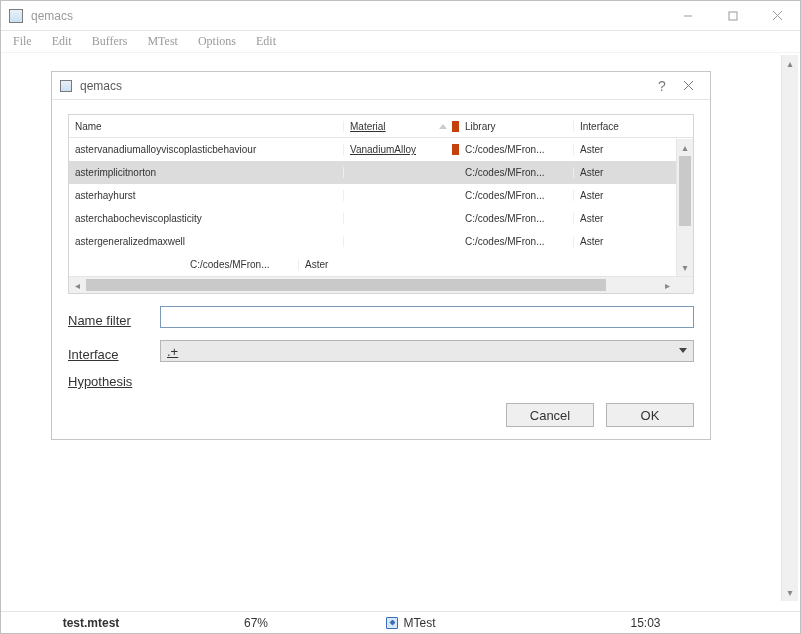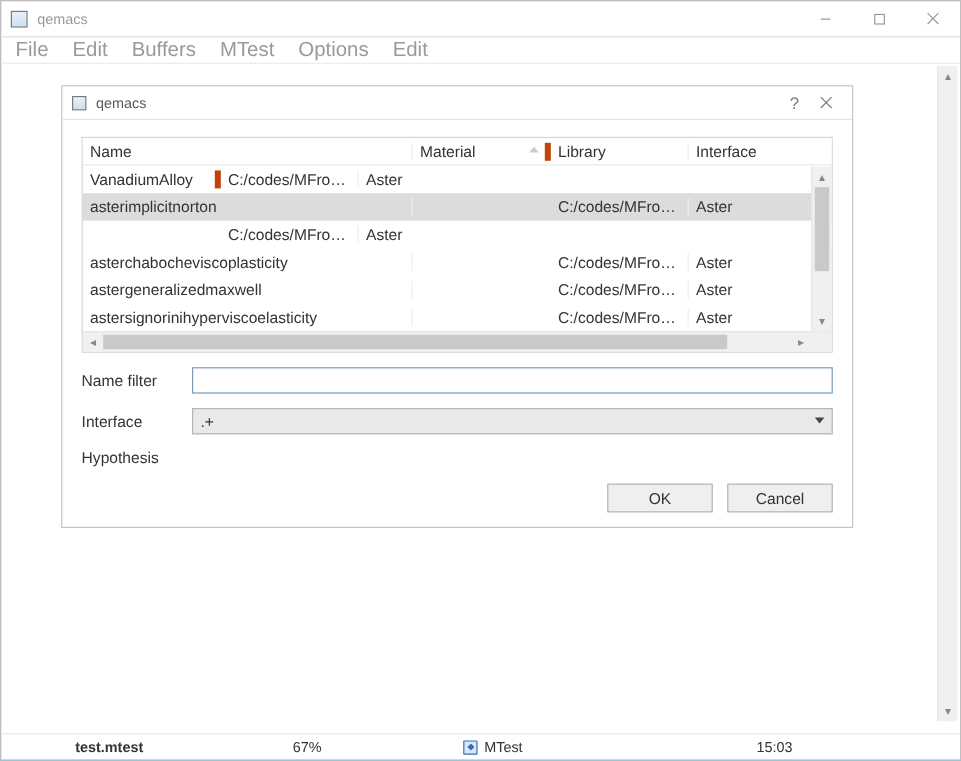--- a/index.html
+++ b/index.html
@@ -1,30 +1,30 @@
 <!DOCTYPE html>
 <html><head>
 <meta charset="utf-8">
 <style>
   * { box-sizing: border-box; font-family: "Segoe UI", Tahoma, sans-serif; }
   html, body { margin:0; padding:0; background:#fff; width:801px; height:634px; overflow:hidden; color:#333; }
 
   
-  .main-window { width:801px; height:634px; border:1px solid #bfbfbf; display:flex; flex-direction:column; background:#0ea5e9; }
+  .main-window { width:801px; height:634px; border:1px solid #bfbfbf; display:flex; flex-direction:column; background:#5eead4; }
   .titlebar { height:30px; display:flex; align-items:center; padding:0 0 0 8px; background:#fff; border-bottom:1px solid #e5e5e5; }
   .titlebar .win-icon { width:14px; height:14px; border:1px solid #7a7a7a; background:linear-gradient(#e8f0fa,#cce0f5); margin-right:8px; }
   .titlebar .title { font-size:12px; color:#9a9a9a; flex:0 0 auto; }
   .titlebar .spacer { flex:1; }
   .win-controls { display:flex; height:100%; }
   .win-btn { width:45px; display:flex; align-items:center; justify-content:center; color:#9a9a9a; font-size:13px; }
   .win-btn svg { stroke:#9a9a9a; }
 
   
   .menubar { height:22px; display:flex; align-items:center; padding:0 2px; background:#fff; border-bottom:1px solid #f2f2f2; }
-  .menu-item { font-size:17px; color:#9a9a9a; padding:2px 10px; }
+  .menu-item { font-size:12px; color:#9a9a9a; padding:2px 10px;font-family:Liberation Serif, serif; }
 
   
   .client { flex:1; position:relative; background:#fff; }
   .client-inner { position:absolute; left:12px; right:2px; top:2px; bottom:10px; background:#fff; }
 
   
   .editor-vscroll { position:absolute; right:0; top:0; bottom:0; width:17px; background:#f0f0f0; border-left:1px solid #e5e5e5; }
   .editor-vscroll .arrow { position:absolute; left:0; right:0; height:17px; display:flex; align-items:center; justify-content:center; color:#888; font-size:10px; }
   .editor-vscroll .arrow.up { top:0; }
   .editor-vscroll .arrow.down { bottom:0; }
@@ -47,25 +47,25 @@
   .dlg-titlebar .dlg-title { font-size:12px; color:#5a5a5a; }
   .dlg-titlebar .spacer { flex:1; }
   .dlg-help { font-size:14px; color:#7a7a7a; width:24px; text-align:center; }
   .dlg-close { width:28px; height:20px; display:flex; align-items:center; justify-content:center; }
   .dlg-close svg { stroke:#7a7a7a; }
 
   .dlg-body { padding:14px 16px 12px 16px; }
 
   
   .table-wrap { border:1px solid #d5d5d5; position:relative; user-select:none; }
-  .table-head, .table-row { display:flex; font-size:13px; height:23px; align-items:center; }
+  .table-head, .table-row { display:flex; font-size:10px; height:23px; align-items:center; }
   .table-head { border-bottom:1px solid #e5e5e5; background:#fff; }
   .th, .td { padding:0 6px; white-space:nowrap; overflow:hidden; text-overflow:ellipsis; }
   .col-name { width:275px; border-right:1px solid #eee; }
-  .col-mat  { width:115px; border-right:5px solid #c2410c; }
+  .col-mat  { width:115px; border-right:7px solid #c2410c;text-decoration:underline; }
   .col-lib  { width:115px; border-right:1px solid #eee; }
   .col-if   { width:80px; }
   .table-head .th { font-weight:400; color:#333; position:relative; }
   .th.col-mat::after { content:""; position:absolute; right:5px; top:3px; border-left:4px solid transparent; border-right:4px solid transparent; border-bottom:5px solid #999; opacity:.5; }
   .table-body { height:138px; overflow:hidden; position:relative; }
   .table-row.alt { background:#fff; }
   .table-row.sel { background:#dcdcdc; }
   .td { color:#333; }
 
   
@@ -74,21 +74,21 @@
   .tbl-vscroll .arrow.up { top:0; } .tbl-vscroll .arrow.down { bottom:0; }
   .tbl-vscroll .thumb { position:absolute; left:2px; right:2px; top:17px; height:70px; background:#c9c9c9; }
 
   .table-foot { height:17px; display:flex; background:#f0f0f0; border-top:1px solid #e5e5e5; }
   .table-foot .hbar-left, .table-foot .hbar-right { width:17px; display:flex; align-items:center; justify-content:center; color:#888; font-size:10px; }
   .table-foot .hbar-track { flex:1; position:relative; }
   .table-foot .hbar-thumb { position:absolute; left:0; top:2px; bottom:2px; width:520px; background:#c9c9c9; }
   .table-foot .corner { width:17px; background:#f0f0f0; }
 
   
-  .form-row { display:flex; align-items:center; margin-top:12px; font-size:13px; }
+  .form-row { display:flex; align-items:flex-end; margin-top:12px; font-size:13px;text-decoration:underline; }
   .form-row label { width:92px; color:#333; }
   .form-row .text-input { flex:1; height:22px; border:1px solid #7a9ab8; background:#fff; padding:0 4px; font-size:13px; }
   .form-row .combo { flex:1; height:22px; border:1px solid #b5b5b5; background:#e9e9e9; display:flex; align-items:center; padding:0 6px; position:relative; font-size:13px; color:#333; }
   .form-row .combo .arrow { position:absolute; right:6px; top:7px; border-left:4px solid transparent; border-right:4px solid transparent; border-top:5px solid #444; }
 
   
   .dlg-buttons { display:flex; justify-content:flex-end; gap:12px; margin-top:14px; }
   .btn { width:88px; height:24px; border:1px solid #b5b5b5; background:#efefef; font-size:13px; display:flex; align-items:center; justify-content:center; color:#333; }
 </style>
 </head>
@@ -155,49 +155,50 @@
 
         <div class="table-wrap">
           <div class="table-head">
             <div class="th col-name">Name</div>
             <div class="th col-mat">Material</div>
             <div class="th col-lib">Library</div>
             <div class="th col-if">Interface</div>
           </div>
           <div class="table-body" id="tbl-body">
               <div class="table-row alt">
+                <div class="td col-name">astervanadiumalloyviscoplasticbehaviour</div>
                 <div class="td col-mat">VanadiumAlloy</div>
                 <div class="td col-lib">C:/codes/MFron...</div>
                 <div class="td col-if">Aster</div>
               </div>
               <div class="table-row sel">
                 <div class="td col-name">asterimplicitnorton</div>
                 <div class="td col-mat"></div>
                 <div class="td col-lib">C:/codes/MFron...</div>
                 <div class="td col-if">Aster</div>
               </div>
               <div class="table-row alt">
+                <div class="td col-name">asterhayhurst</div>
                 <div class="td col-mat"></div>
                 <div class="td col-lib">C:/codes/MFron...</div>
                 <div class="td col-if">Aster</div>
               </div>
               <div class="table-row">
                 <div class="td col-name">asterchabocheviscoplasticity</div>
                 <div class="td col-mat"></div>
                 <div class="td col-lib">C:/codes/MFron...</div>
                 <div class="td col-if">Aster</div>
               </div>
               <div class="table-row alt">
                 <div class="td col-name">astergeneralizedmaxwell</div>
                 <div class="td col-mat"></div>
                 <div class="td col-lib">C:/codes/MFron...</div>
                 <div class="td col-if">Aster</div>
               </div>
               <div class="table-row">
-                <div class="td col-name">astersignorinihyperviscoelasticity</div>
                 <div class="td col-mat"></div>
                 <div class="td col-lib">C:/codes/MFron...</div>
                 <div class="td col-if">Aster</div>
               </div>
             </div>
 
           <div class="tbl-vscroll">
             <div class="arrow up">▴</div>
             <div class="thumb"></div>
             <div class="arrow down">▾</div>
@@ -221,22 +222,22 @@
           <div class="combo">
             <span>.+</span>
             <div class="arrow"></div>
           </div>
         </div>
         <div class="form-row">
           <label>Hypothesis</label>
         </div>
 
         <div class="dlg-buttons">
+          <div class="btn">Cancel</div>
           <div class="btn">OK</div>
-          <div class="btn">Cancel</div>
         </div>
       </div>
     </div>
   </div>
 
   <div class="statusbar">
     <div class="st-file">test.mtest</div>
     <div class="st-zoom">67%</div>
     <div class="st-mode">
       <span class="mode-icon"></span>

